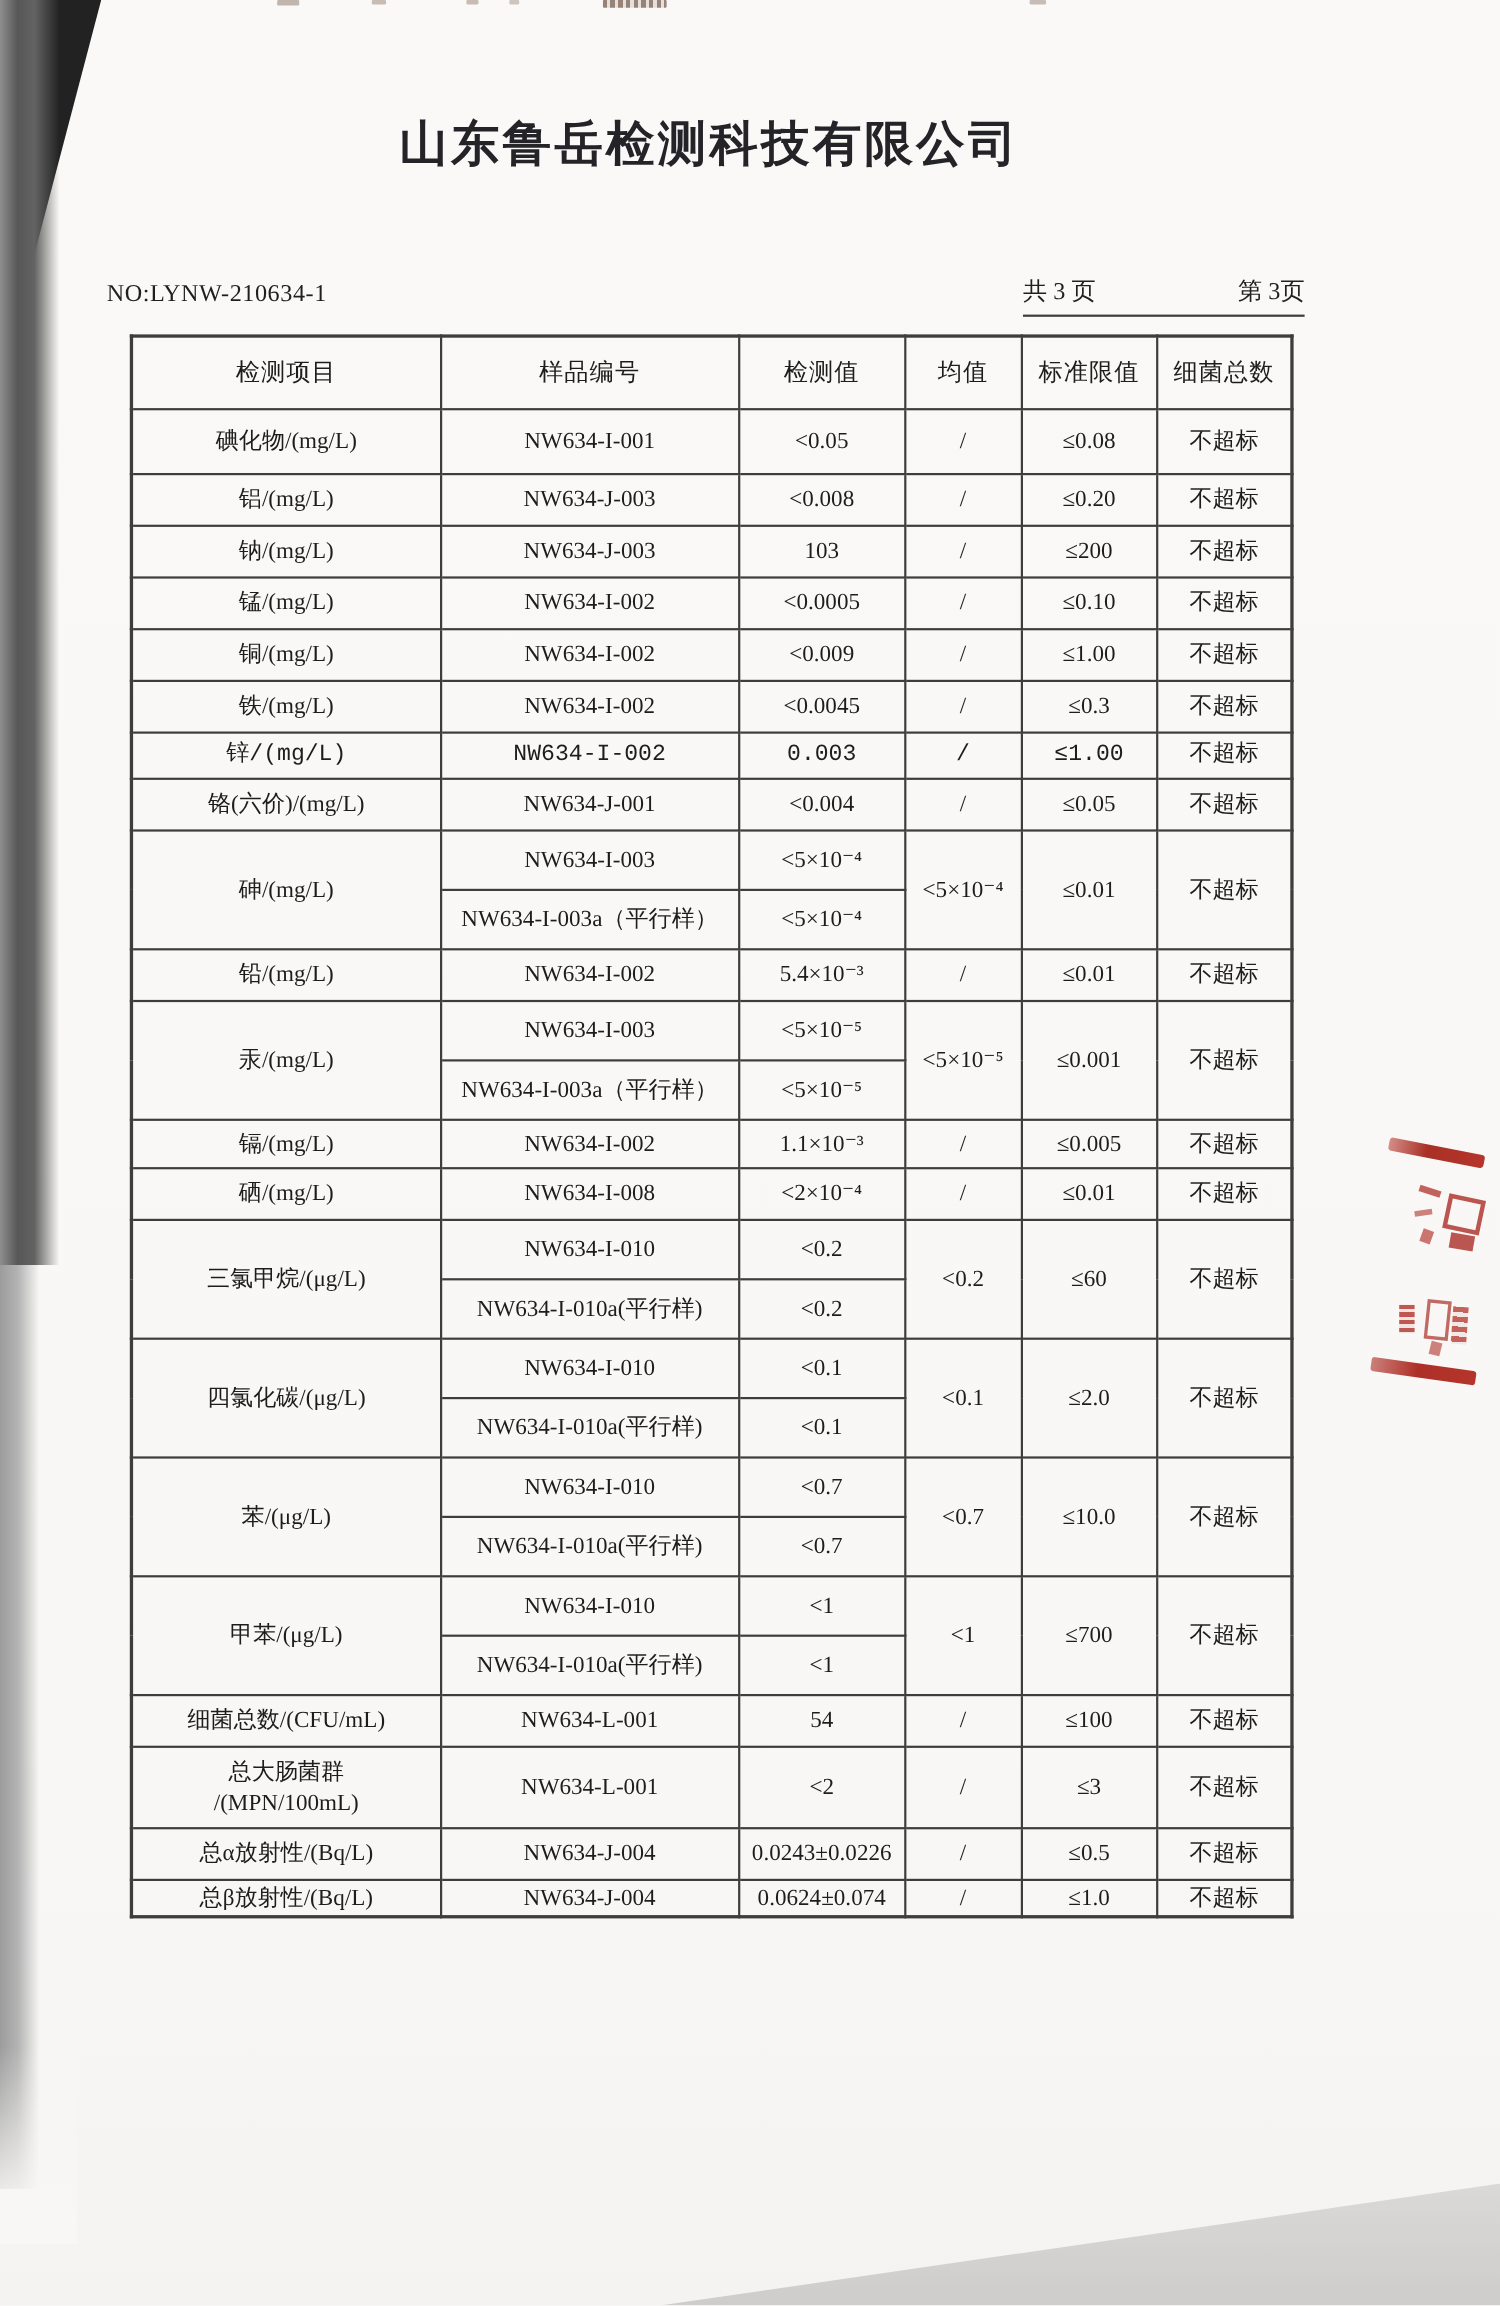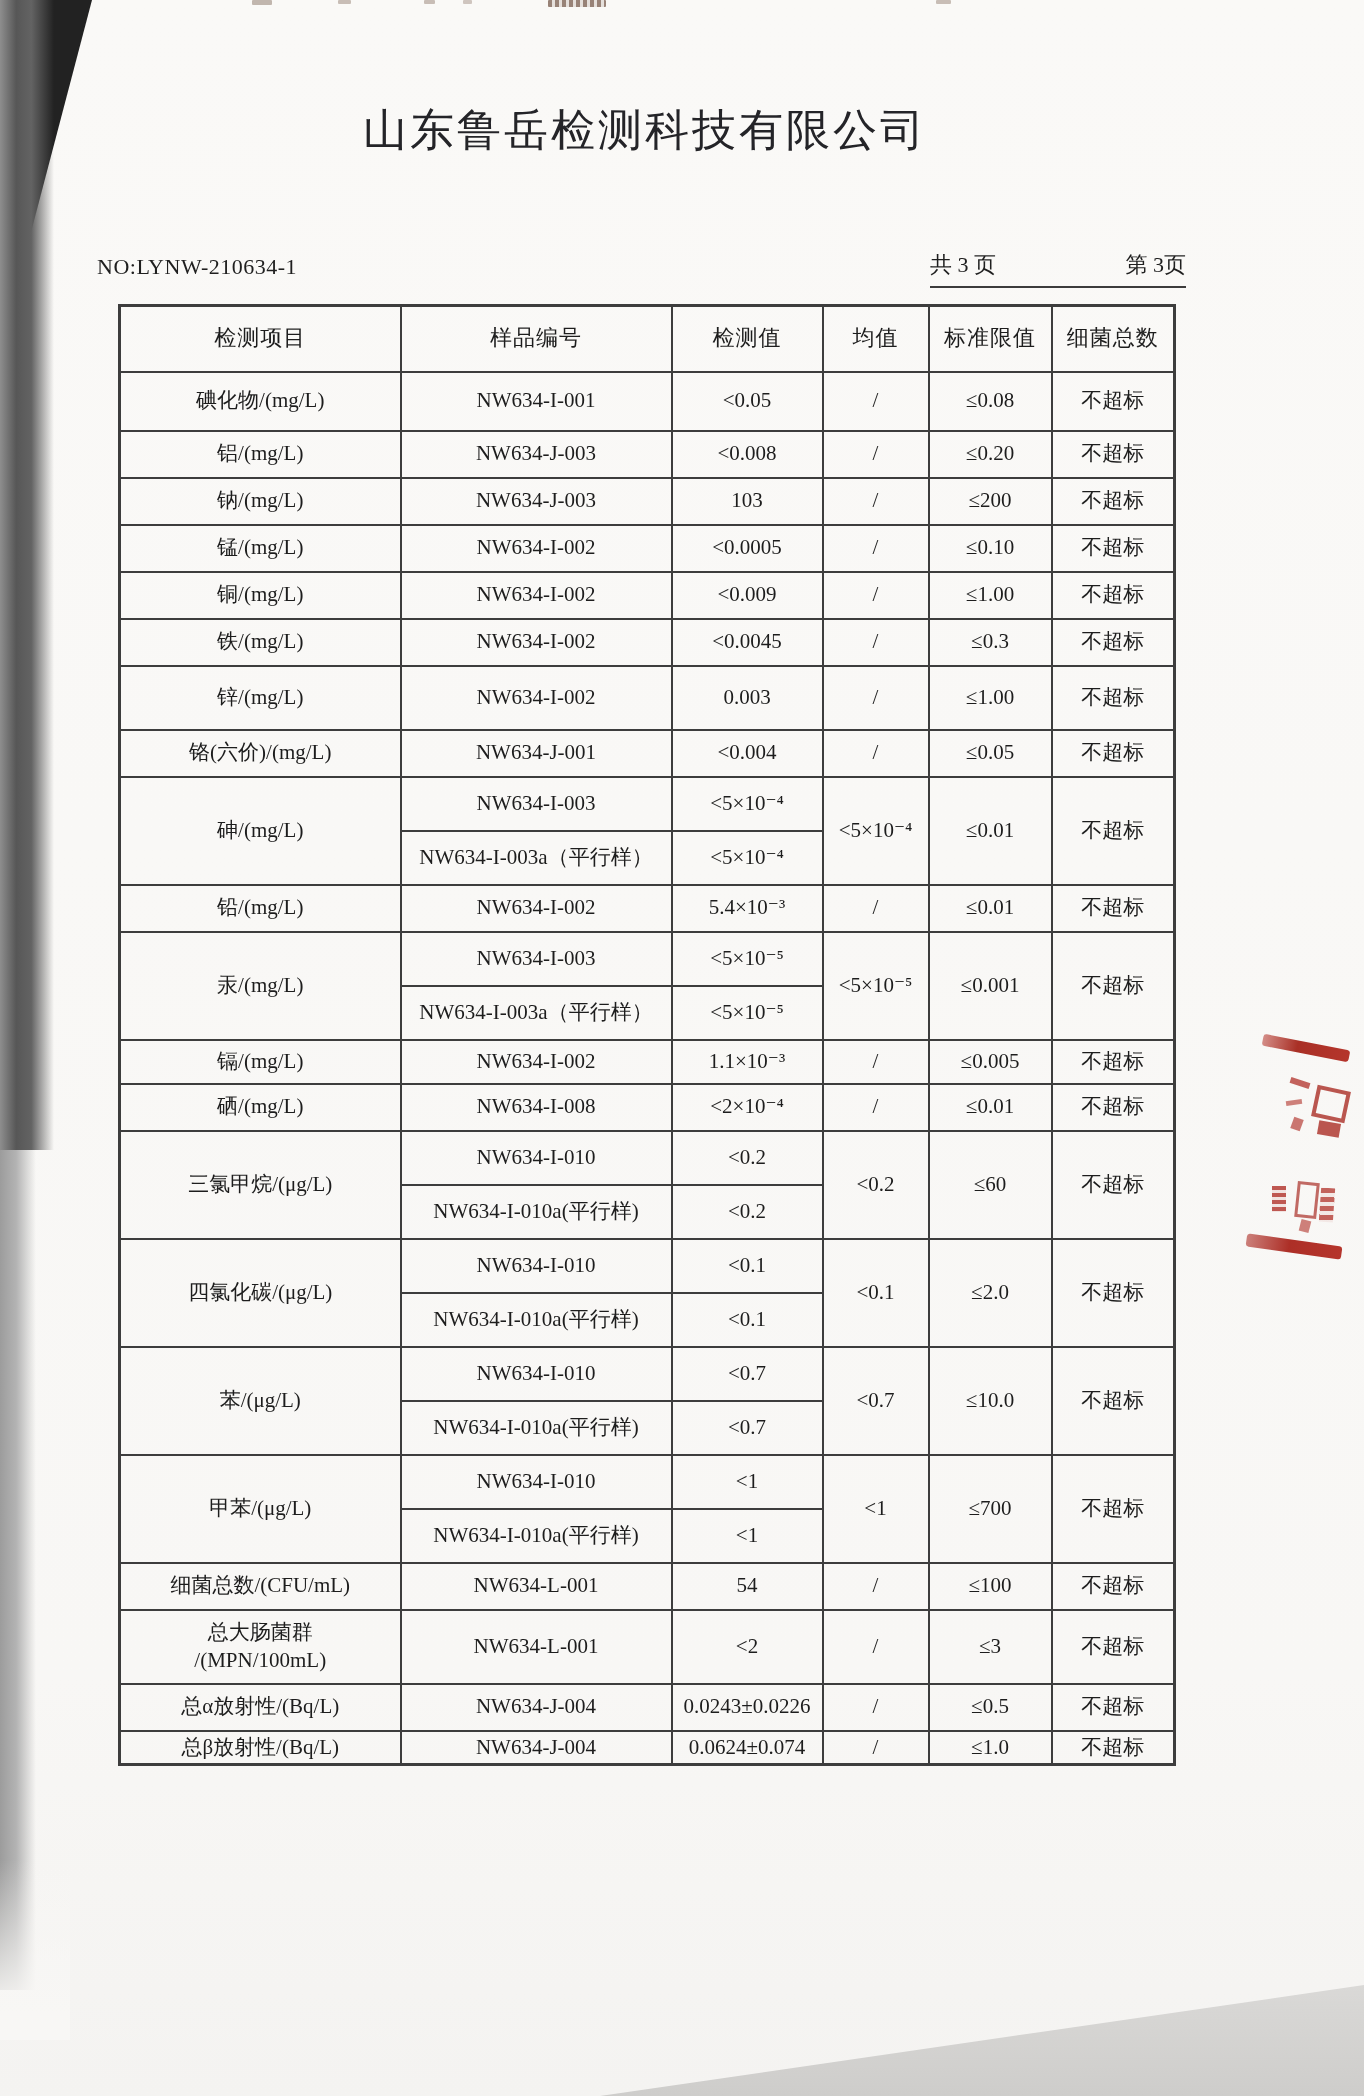--- a/index.html
+++ b/index.html
@@ -21,21 +21,21 @@
     background:linear-gradient(180deg,rgba(248,247,245,0) 0%,#f8f7f5 85%);}
   .corner-fold{position:absolute;left:600px;top:1978px;width:764px;height:118px;
     background:linear-gradient(180deg,#d6d5d3 0%,#c7c6c4 100%);
     clip-path:polygon(0 100%,100% 6%,100% 100%);opacity:.85;}
   .top-mark{position:absolute;top:0;border-radius:1px;}
   
   .stamp{position:absolute;}
   .stamp-streak{border-radius:3px;}
   
   .doc-title{position:absolute;left:0;top:100px;width:1290px;text-align:center;
-    font-size:44px;font-weight:400;letter-spacing:3px;line-height:62px;color:#242428;}
+    font-size:44px;font-weight:700;letter-spacing:3px;line-height:62px;color:#242428;}
   .doc-subtitle{position:absolute;left:0;top:170px;width:1290px;text-align:center;
     font-size:35px;font-weight:700;letter-spacing:26px;text-indent:26px;line-height:50px;color:#242428;}
   .report-no{position:absolute;left:97px;top:254px;font-size:22px;letter-spacing:.5px;}
   .page-info{position:absolute;left:930px;top:250px;width:256px;display:flex;
     justify-content:space-between;font-size:22px;}
   .page-info-rule{position:absolute;left:930px;top:286px;width:256px;height:2px;background:#3c3c3c;}
   
   .tbl-wrap{position:absolute;left:118px;top:304px;}
   table{border-collapse:collapse;table-layout:fixed;width:1055px;background:transparent;}
   th,td{border:2px solid #3d3d3d;text-align:center;vertical-align:middle;
@@ -150,21 +150,21 @@
             <td>不超标</td>
           </tr>
           <tr style="height: 47px;">
             <td>铁/(mg/L)</td>
             <td>NW634-I-002</td>
             <td>&lt;0.0045</td>
             <td>/</td>
             <td>≤0.3</td>
             <td>不超标</td>
           </tr>
-          <tr style="height: 64px;">
+          <tr style="height: 42px; font-family: Liberation Mono, monospace;">
             <td>锌/(mg/L)</td>
             <td>NW634-I-002</td>
             <td>0.003</td>
             <td>/</td>
             <td>≤1.00</td>
             <td>不超标</td>
           </tr>
           <tr style="height: 47px;">
             <td>铬(六价)/(mg/L)</td>
             <td>NW634-J-001</td>

